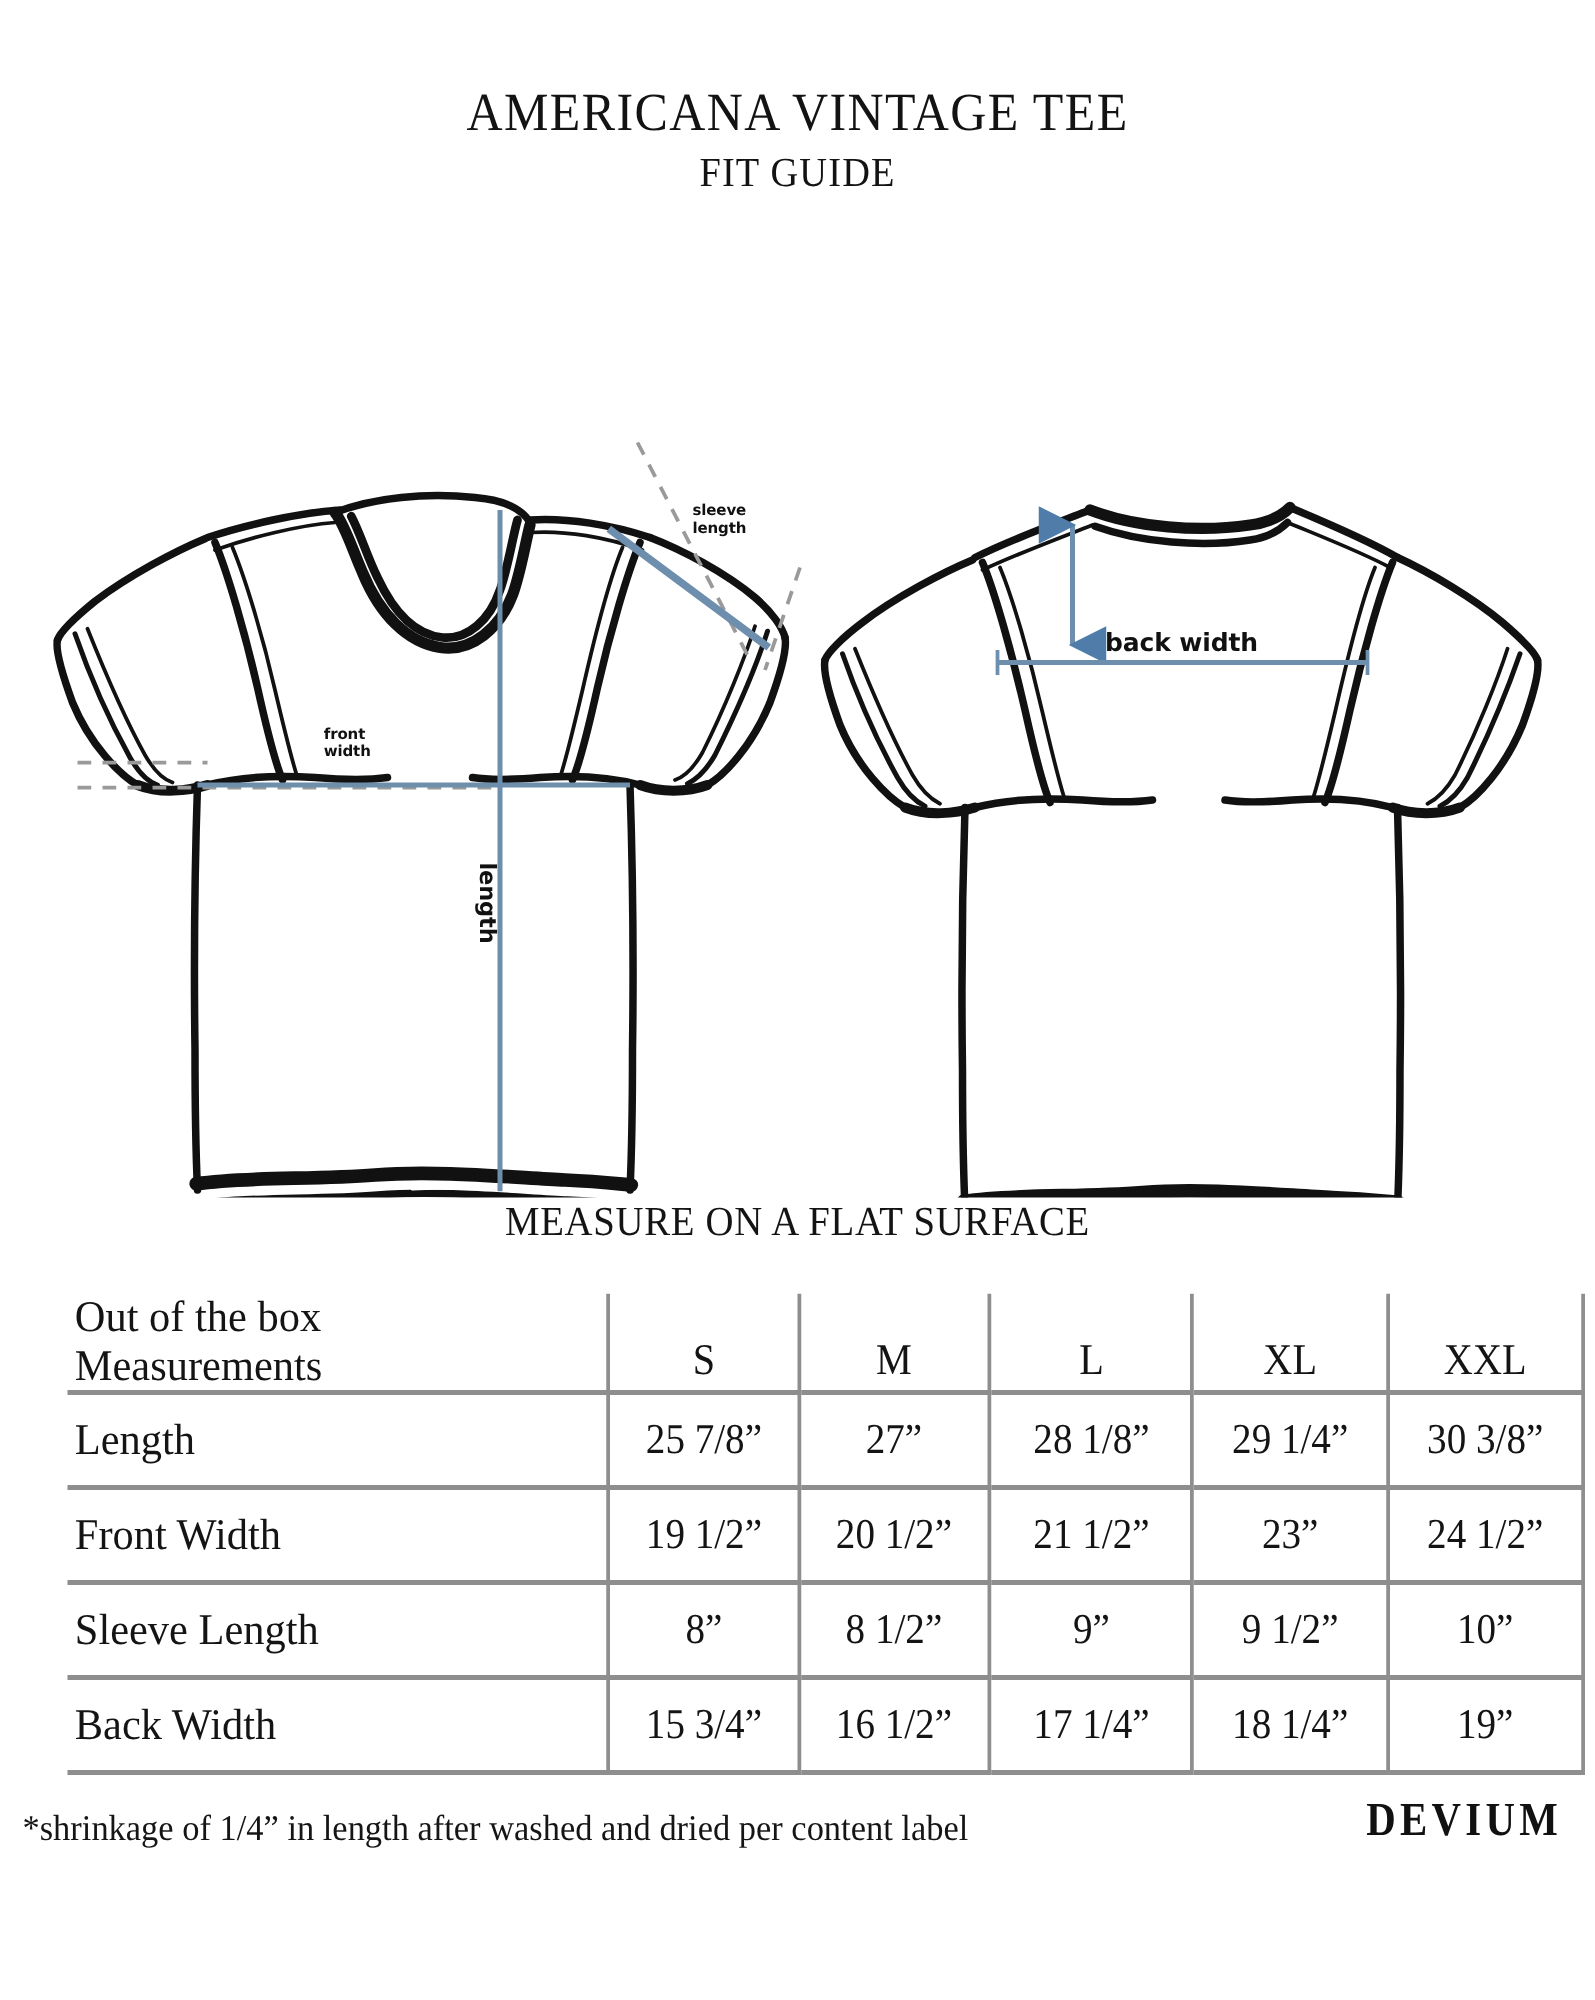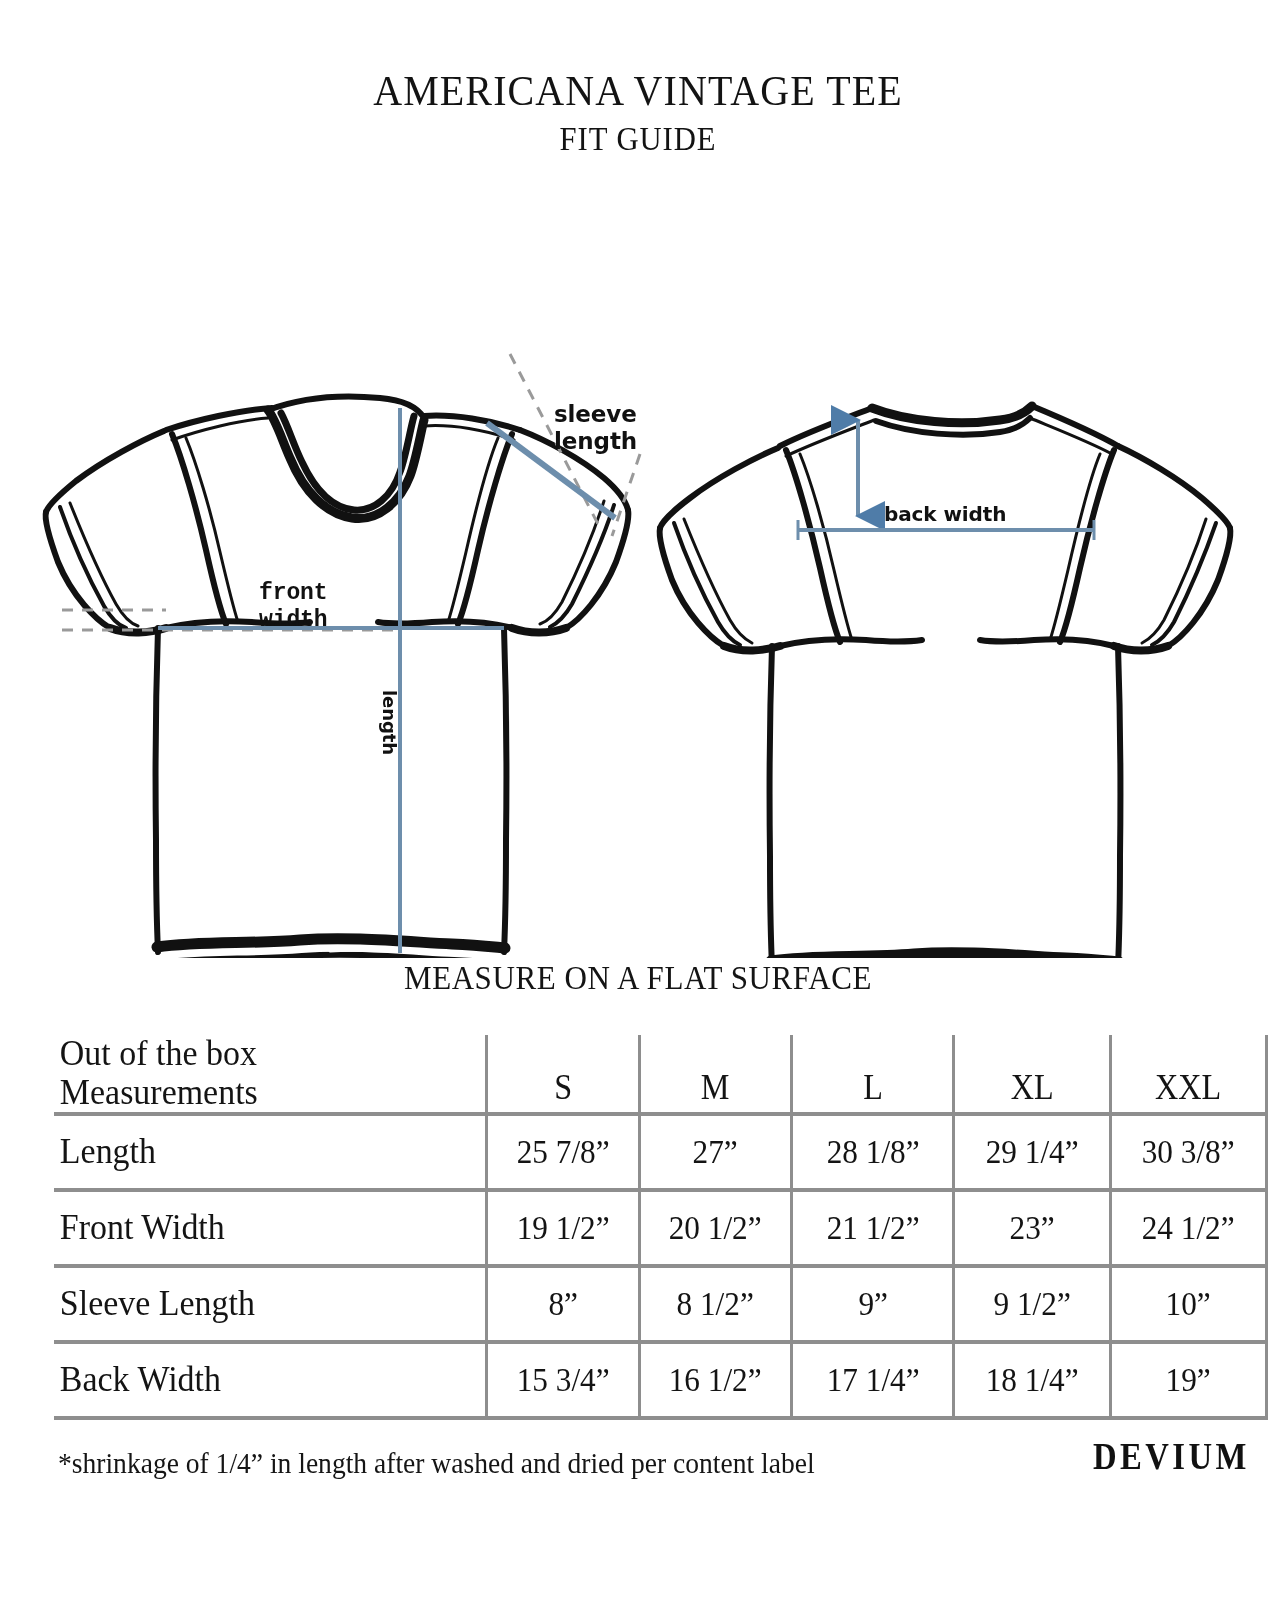--- a/index.html
+++ b/index.html
@@ -48,29 +48,29 @@
   }
   .tee-svg {
     position: absolute;
     top: 0;
     left: 0;
   }
 
   .diagram-label {
     position: absolute;
     font-family: "DejaVu Sans", sans-serif;
-    font-size: 23px;
+    font-size: 12px;
     font-weight: 600;
     line-height: 1.18;
     color: #111111;
     white-space: pre-line;
     letter-spacing: -0.1px;
   }
   .label-sleeve { left: 554px; top: 243px; }
-  .label-front  { left: 259px; top: 422px; font-family: Liberation Mono, monospace; }
+  .label-front  { left: 259px; top: 422px; }
   .label-back   { left: 884px; top: 345px; font-size: 20px; }
   .label-length {
     left: 400px;
     top: 532px;
     transform: rotate(90deg);
     transform-origin: left top;
     font-size: 18px;
   }
 
   
@@ -144,21 +144,20 @@
   .hdr-stack .l2 { display: block; }
 
   
   .footer {
     position: relative;
     margin-top: 14px;
     padding: 0 18px;
     display: flex;
     align-items: flex-end;
     justify-content: space-between;
-    margin-left: 40px;
   }
   .footnote {
     font-family: "Liberation Serif", serif;
     font-size: 29px;
     color: #151515;
     transform: scaleX(0.95);
     transform-origin: left bottom;
   }
   .brand {
     font-family: "Liberation Serif", serif;

